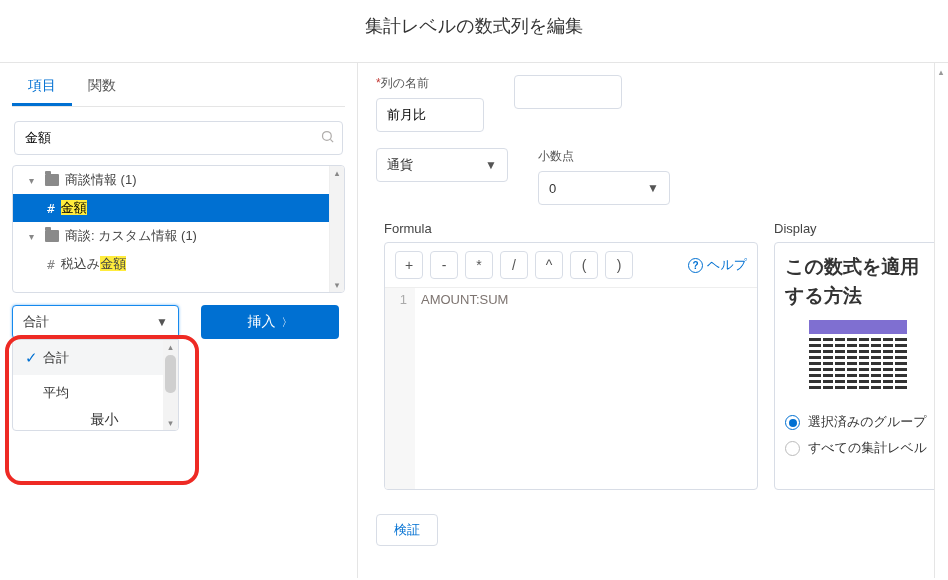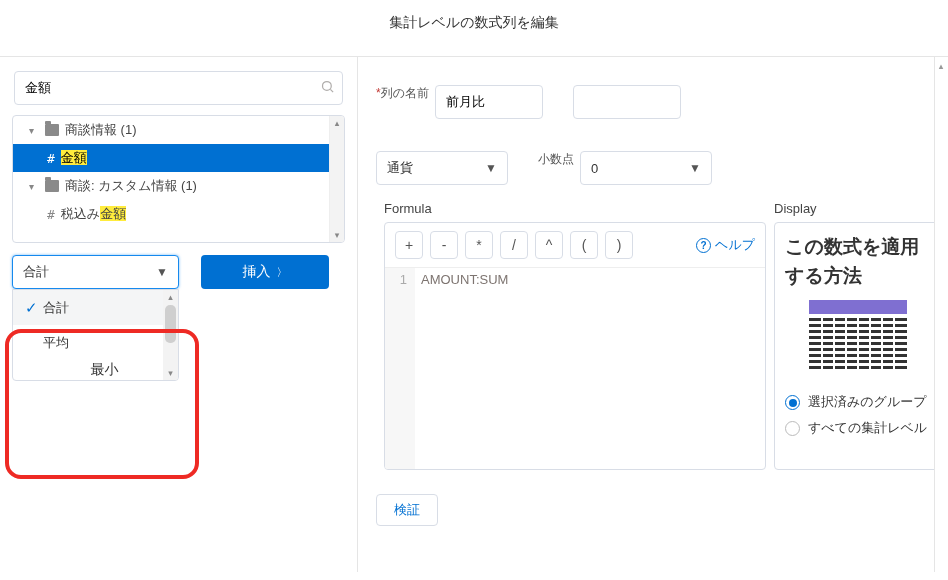--- a/index.html
+++ b/index.html
@@ -1,17 +1,17 @@
 <!DOCTYPE html>
 <html><head>
   <meta charset="utf-8">
   <style>
     * { margin:0; padding:0; box-sizing:border-box; font-family: -apple-system, "Helvetica Neue", Arial, "Hiragino Kaku Gothic ProN", "Yu Gothic", Meiryo, sans-serif; }
     body { width:948px; height:580px; background:#fff; overflow:hidden; font-size:13px; color:#333; }
-    .dialog-title { text-align:center; font-size:14px; padding:14px 0 24px; font-weight:400; }
+    .dialog-title { text-align:center; font-size:18px; padding:14px 0 24px; font-weight:400; }
     .main { display:flex; border-top:1px solid #e5e5e5; height: calc(580px - 64px); }
     .left-pane { width:358px; border-right:1px solid #e5e5e5; padding:0 12px; position:relative; }
     .right-pane { flex:1; padding:0 6px 0 18px; background:#fff; position:relative; overflow-y:auto; }
     .tabs { display:flex; border-bottom:1px solid #e5e5e5; margin-top:4px; }
     .tab { padding:10px 16px 8px; font-size:14px; cursor:pointer; border-bottom:3px solid transparent; color:#555;}
     .tab.active { color:#0070d2; border-bottom-color:#0070d2; }
     .search-wrap { position:relative; margin:14px 2px 10px; }
     .search-input { width:100%; height:34px; border:1px solid #d8dde6; border-radius:4px; padding:0 30px 0 10px; font-size:13px; }
     .search-icon { position:absolute; right:8px; top:50%; transform:translateY(-50%); color:#b0adab; }
     .tree { border:1px solid #d8dde6; border-radius:4px; height:128px; overflow:hidden; position:relative; }
@@ -25,38 +25,38 @@
     .folder-icon::before{content:''; position:absolute; top:-3px; left:0; width:6px; height:3px; background:#8a8a8a; border-radius:1px 1px 0 0;}
     .hash { color:#888; margin-right:6px; font-family:monospace; }
     .tree-node.selected { background:#0070d2; color:#fff; }
     .tree-node.selected .hash { color:#fff; }
     .hl { background:#ffec3d; }
     .tree-node.selected .hl { background:#ffec3d; color:#000; }
     .annot { position:absolute; border:4px solid #ee2a24; border-radius:16px; left:5px; top:272px; width:194px; height:150px; pointer-events:none; z-index:50;}
     .controls-row { display:flex; align-items:center; margin-top:12px; gap:22px; }
     .select-box { width:167px; height:34px; border:1.5px solid #1589ee; border-radius:4px; display:flex; align-items:center; justify-content:space-between; padding:0 10px; background:#fff; cursor:pointer; box-shadow:0 0 3px rgba(21,137,238,.6);}
     .chev { font-size:12px; color:#555; }
-    .insert-btn { width:128px; height:34px; background:#0070d2; color:#fff; border:none; border-radius:4px; font-size:14px; cursor:pointer; display:flex; align-items:center; justify-content:center; gap:6px;}
+    .insert-btn { width:138px; height:34px; background:#0070d2; color:#fff; border:none; border-radius:4px; font-size:14px; cursor:pointer; display:flex; align-items:center; justify-content:center; gap:6px;}
     .insert-btn .arrow{ font-size:11px; }
     .dropdown { width:167px; border:1px solid #d8dde6; border-radius:0 0 4px 4px; background:#fff; margin-top:0; overflow:hidden; position:relative; }
     .dropdown-item { height:35px; display:flex; align-items:center; padding:0 12px; font-size:13px; cursor:pointer; }
     .dropdown-item.sel { background:#f4f5f6; }
     .dropdown-item .check { width:18px; color:#0070d2; font-size:15px; }
     .dropdown-item.peek { height:20px; font-size:14px;justify-content:center; }
     .dd-scroll{ position:absolute; right:0; top:0; width:15px; height:100%; background:#f3f3f3;}
     .dd-scroll::before{content:'▴'; display:block; font-size:9px; color:#888; text-align:center; padding-top:2px;}
     .dd-scroll::after{content:'▾'; display:block; position:absolute; bottom:2px; left:0; right:0; font-size:9px; color:#888; text-align:center;}
     .dd-thumb{ position:absolute; right:2px; top:15px; width:11px; height:38px; background:#cfcfcf; border-radius:5px;}
     .form-row { display:flex; gap:30px; margin-top:12px; margin-bottom:16px; }
-    .form-group { display:flex; gap:6px;margin-top:16px; }
+    .form-group { display:flex; flex-direction:column; gap:6px; }
     .form-label { font-size:12px; color:#555; }
     .req-star{ color:#c23934; }
     .text-input { width:108px; height:34px; border:1px solid #d8dde6; border-radius:4px; padding:0 10px; font-size:13px;}
     .select-input { width:132px; height:34px; border:1px solid #d8dde6; border-radius:4px; padding:0 10px; display:flex; align-items:center; justify-content:space-between; cursor:pointer; font-size:13px;}
-    .content-row { display:flex; gap:8px;padding-left:8px; }
+    .content-row { display:flex; gap:16px;padding-left:8px; }
     .formula-col { flex:1; }
     .display-col { width:168px; }
     .section-label { font-size:13px; color:#444; margin-bottom:6px; display:block; }
     .formula-box { border:1px solid #d8dde6; border-radius:4px; height:248px; overflow:hidden; }
     .formula-toolbar { display:flex; align-items:center; padding:8px 10px; gap:7px; border-bottom:1px solid #eee;}
     .op-btn { width:28px; height:28px; border:1px solid #d8dde6; border-radius:4px; background:#fff; cursor:pointer; font-size:14px; color:#555; display:flex; align-items:center; justify-content:center;}
     .help-link { margin-left:auto; color:#0070d2; font-size:13px; display:flex; align-items:center; gap:4px; cursor:pointer; text-decoration:none;}
     .help-icon{ width:15px; height:15px; border:1.5px solid #0070d2; border-radius:50%; display:inline-flex; align-items:center; justify-content:center; font-size:10px; font-weight:bold; color:#0070d2;}
     .editor { display:flex; font-family: Menlo, Consolas, monospace; font-size:13px; height:100%; }
     .gutter { width:30px; background:#f7f7f7; text-align:right; padding:4px 8px 0 0; color:#aaa; }
@@ -75,20 +75,24 @@
     .scrollbar .up-arrow{ position:absolute; top:4px; left:0; right:0; text-align:center; font-size:9px; color:#999;}
   </style>
 </head>
 <body>
 
 <div class="dialog-title">集計レベルの数式列を編集</div>
 
 <div class="main">
 
   <div class="left-pane">
+    <div class="tabs">
+      <div class="tab active">項目</div>
+      <div class="tab">関数</div>
+    </div>
 
     <div class="search-wrap">
       <input class="search-input" value="金額" style="">
       <span class="search-icon">
         <svg width="15" height="15" viewBox="0 0 24 24" fill="none" stroke="#b0adab" stroke-width="2">
             <circle cx="11" cy="11" r="7"></circle>
             <line x1="21" y1="21" x2="16.65" y2="16.65"></line>
           </svg>
       </span>
     </div>

